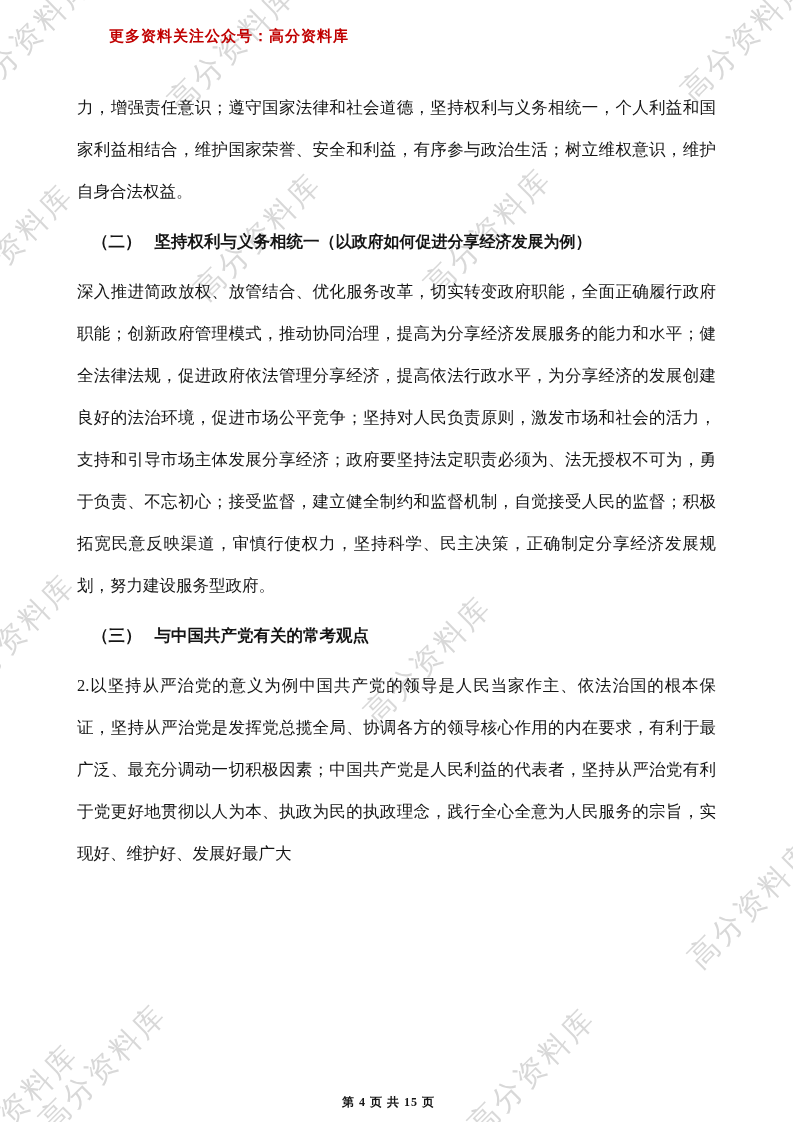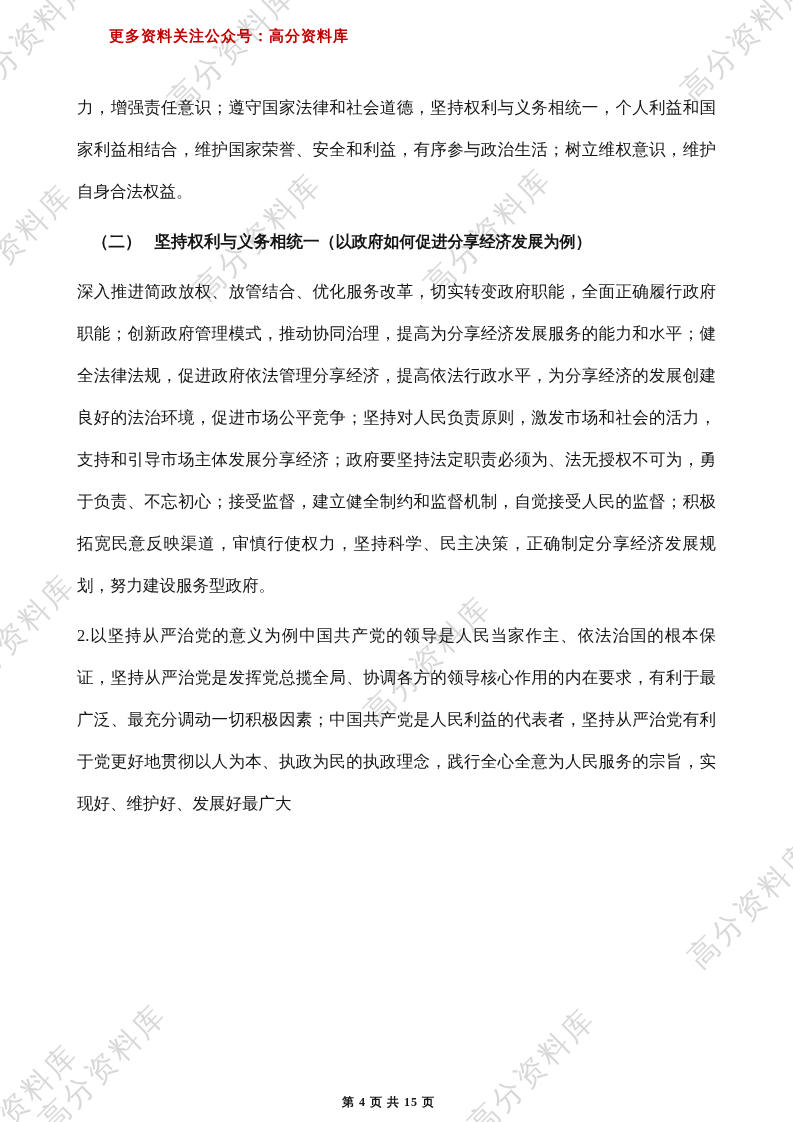--- a/index.html
+++ b/index.html
@@ -80,20 +80,21 @@
   <div class="notice">更多资料关注公众号：高分资料库</div>
 
   <div class="text">
 
     <p class="body">力，增强责任意识；遵守国家法律和社会道德，坚持权利与义务相统一，个人利益和国家利益相结合，维护国家荣誉、安全和利益，有序参与政治生活；树立维权意识，维护自身合法权益。</p>
 
     <p class="heading"><span class="label">（二）</span><span>坚持权利与义务相统一</span><span class="note">（以政府如何促进分享经济发展为例）</span></p>
 
     <p class="body">深入推进简政放权、放管结合、优化服务改革，切实转变政府职能，全面正确履行政府职能；创新政府管理模式，推动协同治理，提高为分享经济发展服务的能力和水平；健全法律法规，促进政府依法管理分享经济，提高依法行政水平，为分享经济的发展创建良好的法治环境，促进市场公平竞争；坚持对人民负责原则，激发市场和社会的活力，支持和引导市场主体发展分享经济；政府要坚持法定职责必须为、法无授权不可为，勇于负责、不忘初心；接受监督，建立健全制约和监督机制，自觉接受人民的监督；积极拓宽民意反映渠道，审慎行使权力，坚持科学、民主决策，正确制定分享经济发展规划，努力建设服务型政府。</p>
 
+    <p class="heading"><span class="label">（三）</span><span>与中国共产党有关的常考观点</span></p>
 
 
     <p class="body">2.以坚持从严治党的意义为例中国共产党的领导是人民当家作主、依法治国的根本保证，坚持从严治党是发挥党总揽全局、协调各方的领导核心作用的内在要求，有利于最广泛、最充分调动一切积极因素；中国共产党是人民利益的代表者，坚持从严治党有利于党更好地贯彻以人为本、执政为民的执政理念，践行全心全意为人民服务的宗旨，实现好、维护好、发展好最广大</p>
 
   </div>
 
   <div class="footer">第 4 页 共 15 页</div>
 
 </div>
 

